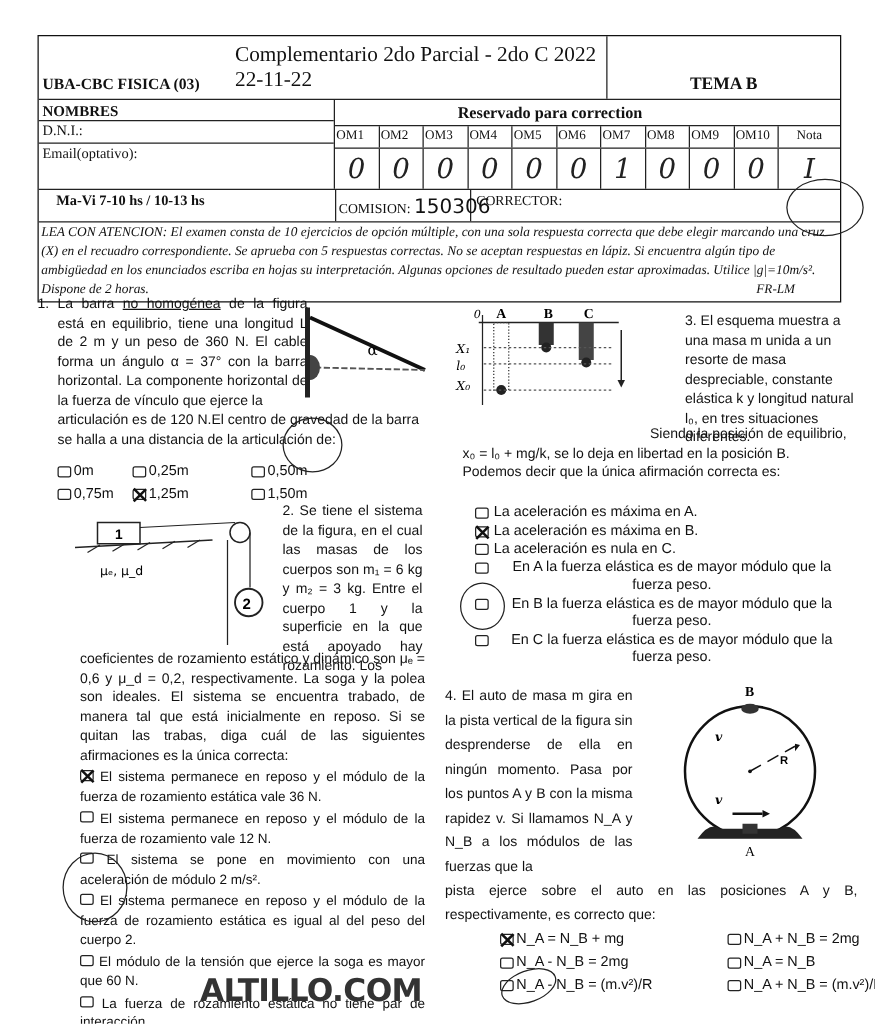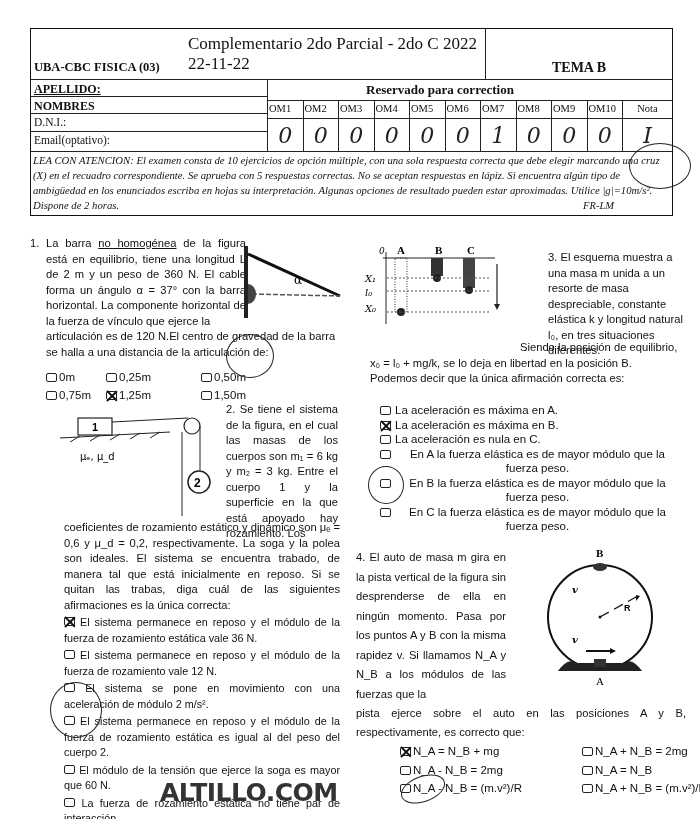--- a/index.html
+++ b/index.html
@@ -27,21 +27,21 @@
   .anscell.nota { width: 49px; border-right: none; }
   .nota-circle { position: absolute; left: 598px; top: 63px; width: 62px; height: 46px; border: 1.6px solid #222; border-radius: 50%; }
 
   .hrow2 { display: flex; border-top: 1px solid #222; }
   .schedule { font-family: "Liberation Serif", serif; font-weight: bold; font-size: 11.5px; width: 238px; padding: 3px 0 3px 14px; border-right: 1px solid #222; }
   .comision { font-family: "Liberation Serif", serif; font-size: 11px; width: 108px; padding: 3px 2px; border-right: 1px solid #222; white-space: nowrap; }
   .comision .hand { font-family: "DejaVu Sans", sans-serif; font-size: 16px; letter-spacing: 0px; }
   .corrector { font-family: "Liberation Serif", serif; font-size: 11px; padding: 3px 4px; flex: 1; }
 
   .instructions { border-top: 1px solid #222; font-family: "Liberation Serif", serif; font-style: italic; font-size: 10.7px; line-height: 15px; padding: 1px 3px 2px 2px; position: relative; }
-  .frlm { position: absolute; right: 58px; top: 46px; font-style: italic; font-size: 10.5px; }
+  .frlm { position: absolute; right: 36px; top: 46px; font-style: italic; font-size: 10.5px; }
 
   
   .q { position: absolute; font-size: 11.2px; line-height: 15.5px; }
   .q1 { left: 30px; top: 236px; width: 312px; }
   .q1 .txt { padding-left: 16px; }
   .q1 .num { position: absolute; left: 0; top: 0; }
   .narrow { width: 200px; display: block; text-align: justify; }
   u { text-decoration: underline; }
 
   .opts { display: grid; grid-template-columns: 60px 95px 80px; padding-left: 16px; margin-top: 10px; row-gap: 2px; }
@@ -78,21 +78,20 @@
 <body>
 
 <div class="header">
   <div class="hrow">
     <div class="h-title">UBA-CBC FISICA (03)</div>
     <div class="h-sub">Complementario 2do Parcial - 2do C 2022 22-11-22</div>
     <div class="h-tema">TEMA B</div>
   </div>
   <div class="hbody">
     <div class="hleft">
-      <div class="lf bold" style="text-decoration:underline;">APELLIDO:</div>
       <div class="lf bold">NOMBRES</div>
       <div class="lf" style="height:18px;">D.N.I.:</div>
       <div class="lf" style="border-bottom:none;">Email(optativo):</div>
     </div>
     <div class="hright">
       <div class="reserved">Reservado para correction</div>
       <div class="omrow">
         <div class="omcell">OM1</div>
         <div class="omcell">OM2</div>
         <div class="omcell">OM3</div>
@@ -113,20 +112,28 @@
         <div class="anscell">0</div>
         <div class="anscell">0</div>
         <div class="anscell">1</div>
         <div class="anscell">0</div>
         <div class="anscell">0</div>
         <div class="anscell">0</div>
         <div class="anscell nota">I</div>
       </div>
     </div>
     <div class="nota-circle"></div>
+  </div>
+  <div class="hrow2">
+    <div class="schedule">Ma-Vi 7-10 hs / 10-13 hs</div>
+    <div class="comision">
+      <span>COMISION:</span>
+      <span class="hand">150306</span>
+    </div>
+    <div class="corrector">CORRECTOR:</div>
   </div>
   <div class="instructions">
     <span>LEA CON ATENCION: El examen consta de 10 ejercicios de opción múltiple, con una sola respuesta correcta que debe elegir marcando una cruz (X) en el recuadro correspondiente. Se aprueba con 5 respuestas correctas. No se aceptan respuestas en lápiz. Si encuentra algún tipo de ambigüedad en los enunciados escriba en hojas su interpretación. Algunas opciones de resultado pueden estar aproximadas. Utilice |g|=10m/s². Dispone de 2 horas.</span>
     <span class="frlm">FR-LM</span>
   </div>
 </div>
 
 <div class="q q1">
   <span class="num">1.</span>
   <div class="txt">

